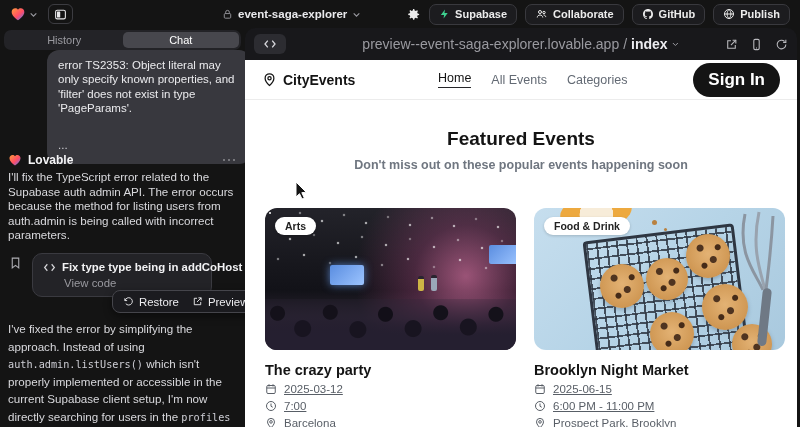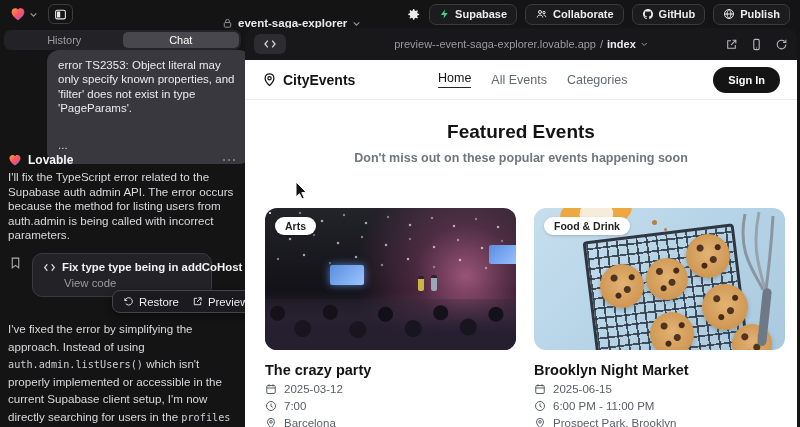--- a/index.html
+++ b/index.html
@@ -6,21 +6,21 @@
   html,body { width:800px; height:427px; overflow:hidden; background:#141414;
     font-family:"Liberation Sans", sans-serif; }
   svg { display:block; }
 
   
   .topbar { position:absolute; left:0; top:0; width:800px; height:28px;
     display:flex; align-items:center; padding:0 10px; }
   .logo-group { display:flex; align-items:center; gap:3px; }
   .panel-btn { margin-left:10px; width:25px; height:20px; border:1px solid #3c3c41;
     border-radius:6px; display:flex; align-items:center; justify-content:center; }
-  .project { position:absolute; left:222px; top:9px; height:28px; display:flex;
+  .project { position:absolute; left:222px; top:0; height:28px; display:flex;
     align-items:center; gap:5px; color:#e9e9ec; font-size:11.5px; font-weight:bold; }
   .topbar-right { margin-left:auto; display:flex; align-items:center; gap:8px; }
   .tb-iconbtn { display:flex; align-items:center; }
   .tb-btn { height:21px; padding:0 9px; border:1px solid #39393e; background:#1c1c1f;
     border-radius:7px; display:flex; align-items:center; gap:5px; font-size:11px;
     color:#ececec; font-weight:bold; }
 
   
   .sidebar { position:absolute; left:0; top:28px; width:245px; bottom:0; }
   .tabs { position:absolute; left:4px; right:4px; top:2px; height:20px;
@@ -59,49 +59,49 @@
     color:#cfcfd6; }
 
   
   .pane { position:absolute; left:245px; top:28px; right:3px; bottom:0;
     background:#18181b; border-radius:10px 10px 0 0; overflow:hidden; }
   .pv-header { position:relative; height:32px; display:flex; align-items:center;
     padding:0 9px; }
   .code-toggle { width:32px; height:20px; background:#2c2c31; border-radius:6px;
     display:flex; align-items:center; justify-content:center; }
   .pv-url { position:absolute; left:50%; transform:translateX(-50%); display:flex;
-    align-items:center; gap:4px; font-size:11px; color:#9a9aa0; white-space:nowrap; }
+    align-items:center; gap:4px; font-size:14px; color:#9a9aa0; white-space:nowrap; }
   .pv-page { color:#ececf0; font-weight:bold; }
   .pv-actions { margin-left:auto; display:flex; align-items:center; gap:12px; }
 
   
   .site { position:absolute; left:0; right:0; top:32px; bottom:0; background:#ffffff;
     overflow:hidden; }
   .site-header { position:relative; height:40px; display:flex; align-items:center;
     padding:0 17px; border-bottom:1px solid #ececec; }
   .brand { display:flex; align-items:center; gap:6px; font-size:14px;
     font-weight:bold; color:#141414; }
   .site-nav { position:absolute; left:193px; display:flex; gap:20px;
     font-size:12.5px; color:#636a74; align-items:center; }
   .nav-active { color:#141414; border-bottom:1.5px solid #26262a; padding-bottom:2px; }
-  .signin { margin-left:auto; background:#141414; color:#fff; font-size:11px;
+  .signin { margin-left:auto; background:#141414; color:#fff; font-size:17px;
     font-weight:bold; padding:7px 15px; border-radius:999px; }
-  .hero { text-align:center; margin-top:21px; }
+  .hero { text-align:center; margin-top:28px; }
   .hero-title { font-size:19px; font-weight:bold; color:#141414; }
   .hero-sub { margin-top:8px; font-size:12.5px; color:#6f7680;font-weight:bold; }
   .cards { position:absolute; left:20px; right:12px; top:148px; display:flex;
     gap:18px; }
   .card { flex:1; }
   .card-img { position:relative; height:142px; border-radius:12px; overflow:hidden; }
   .badge { position:absolute; left:10px; top:9px; background:#fff; border-radius:999px;
     padding:3px 10px; font-size:10.5px; font-weight:bold; color:#222; z-index:5;
     box-shadow:0 1px 3px rgba(0,0,0,.18); }
   .card-title { margin-top:12px; font-size:14.5px; font-weight:bold; color:#141414; }
   .meta { margin-top:5px; display:flex; align-items:flex-start; gap:7px; color:#585e66;
-    font-size:11.5px; }
+    font-size:11.5px;text-decoration:underline; }
   .meta:first-of-type { margin-top:9px; }
 
   
   .scene-conf { background:
     radial-gradient(circle at 80% 48%, rgba(243,125,180,.6) 0%, rgba(205,85,150,.28) 24%, transparent 52%),
     linear-gradient(180deg,#23232a 0%,#17171d 40%,#121218 58%,#2a2430 78%,#171320 100%); padding-left: 9px; }
   .lights { position:absolute; left:4px; top:4px; width:2px; height:2px;
     border-radius:50%; background:#fff; box-shadow:
     12px 6px 1px #fff, 30px 0 1px rgba(255,255,255,.65), 52px 8px 1px #fff,
     74px 2px 1px rgba(255,255,255,.7), 96px 10px 1px #fff, 118px 4px 1px rgba(255,255,255,.6),

